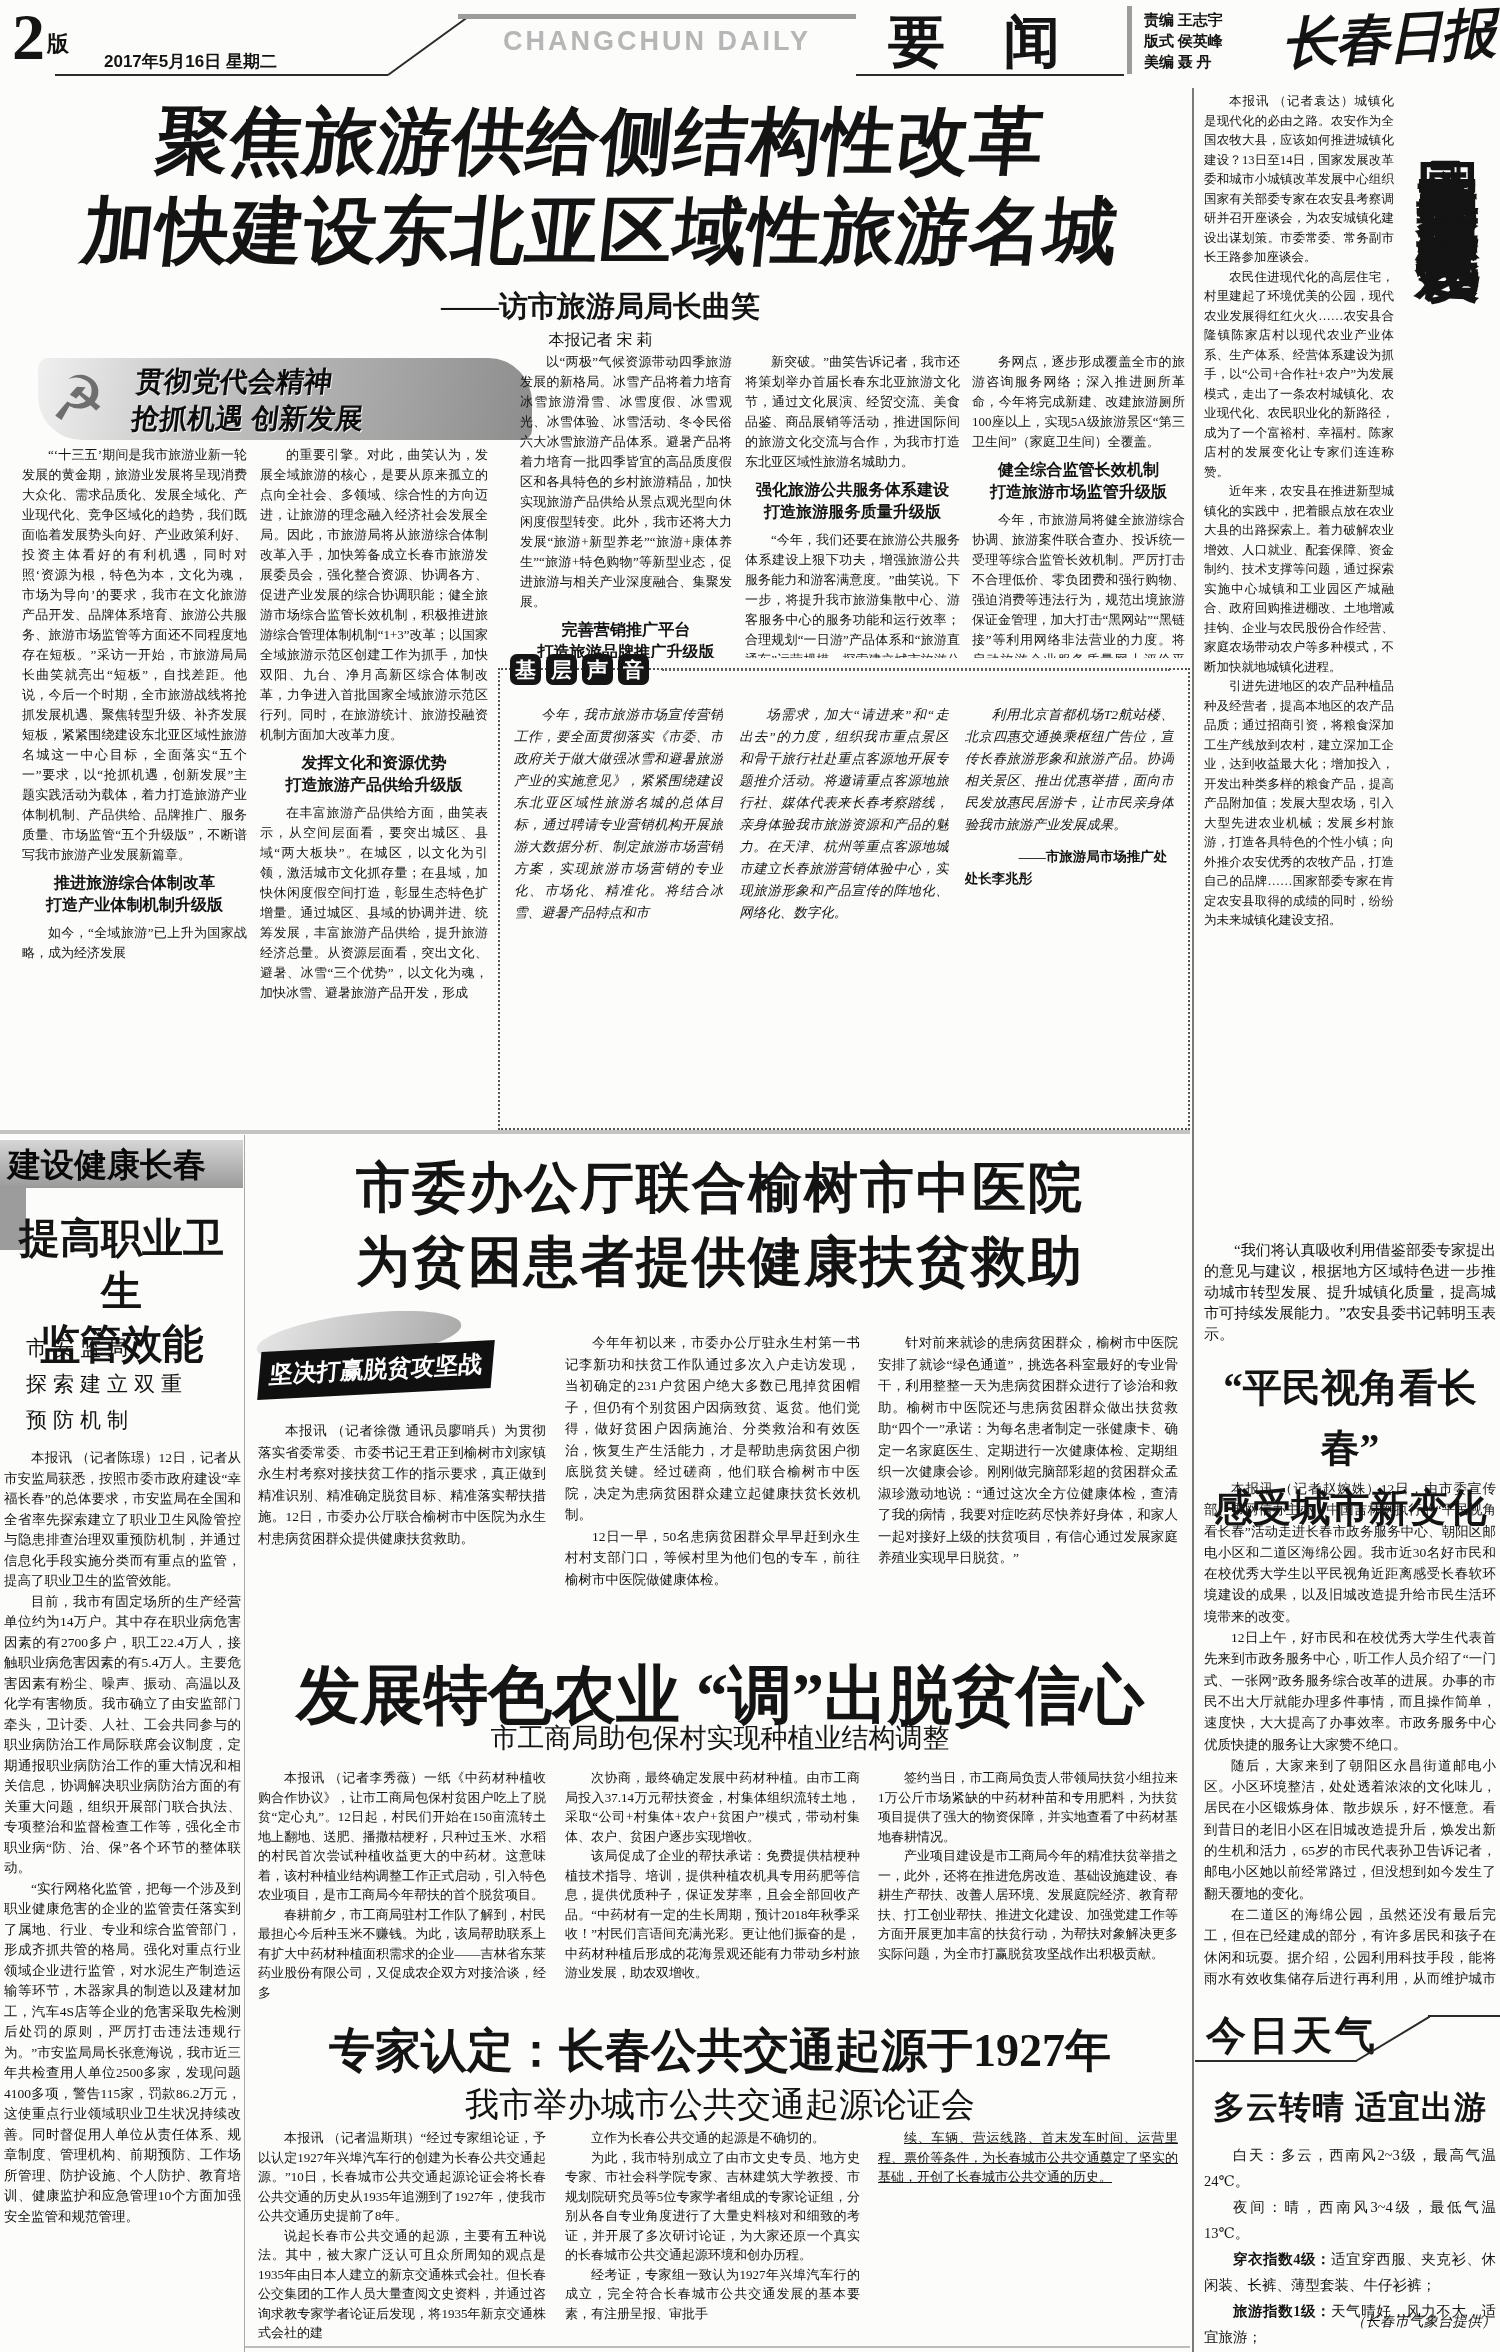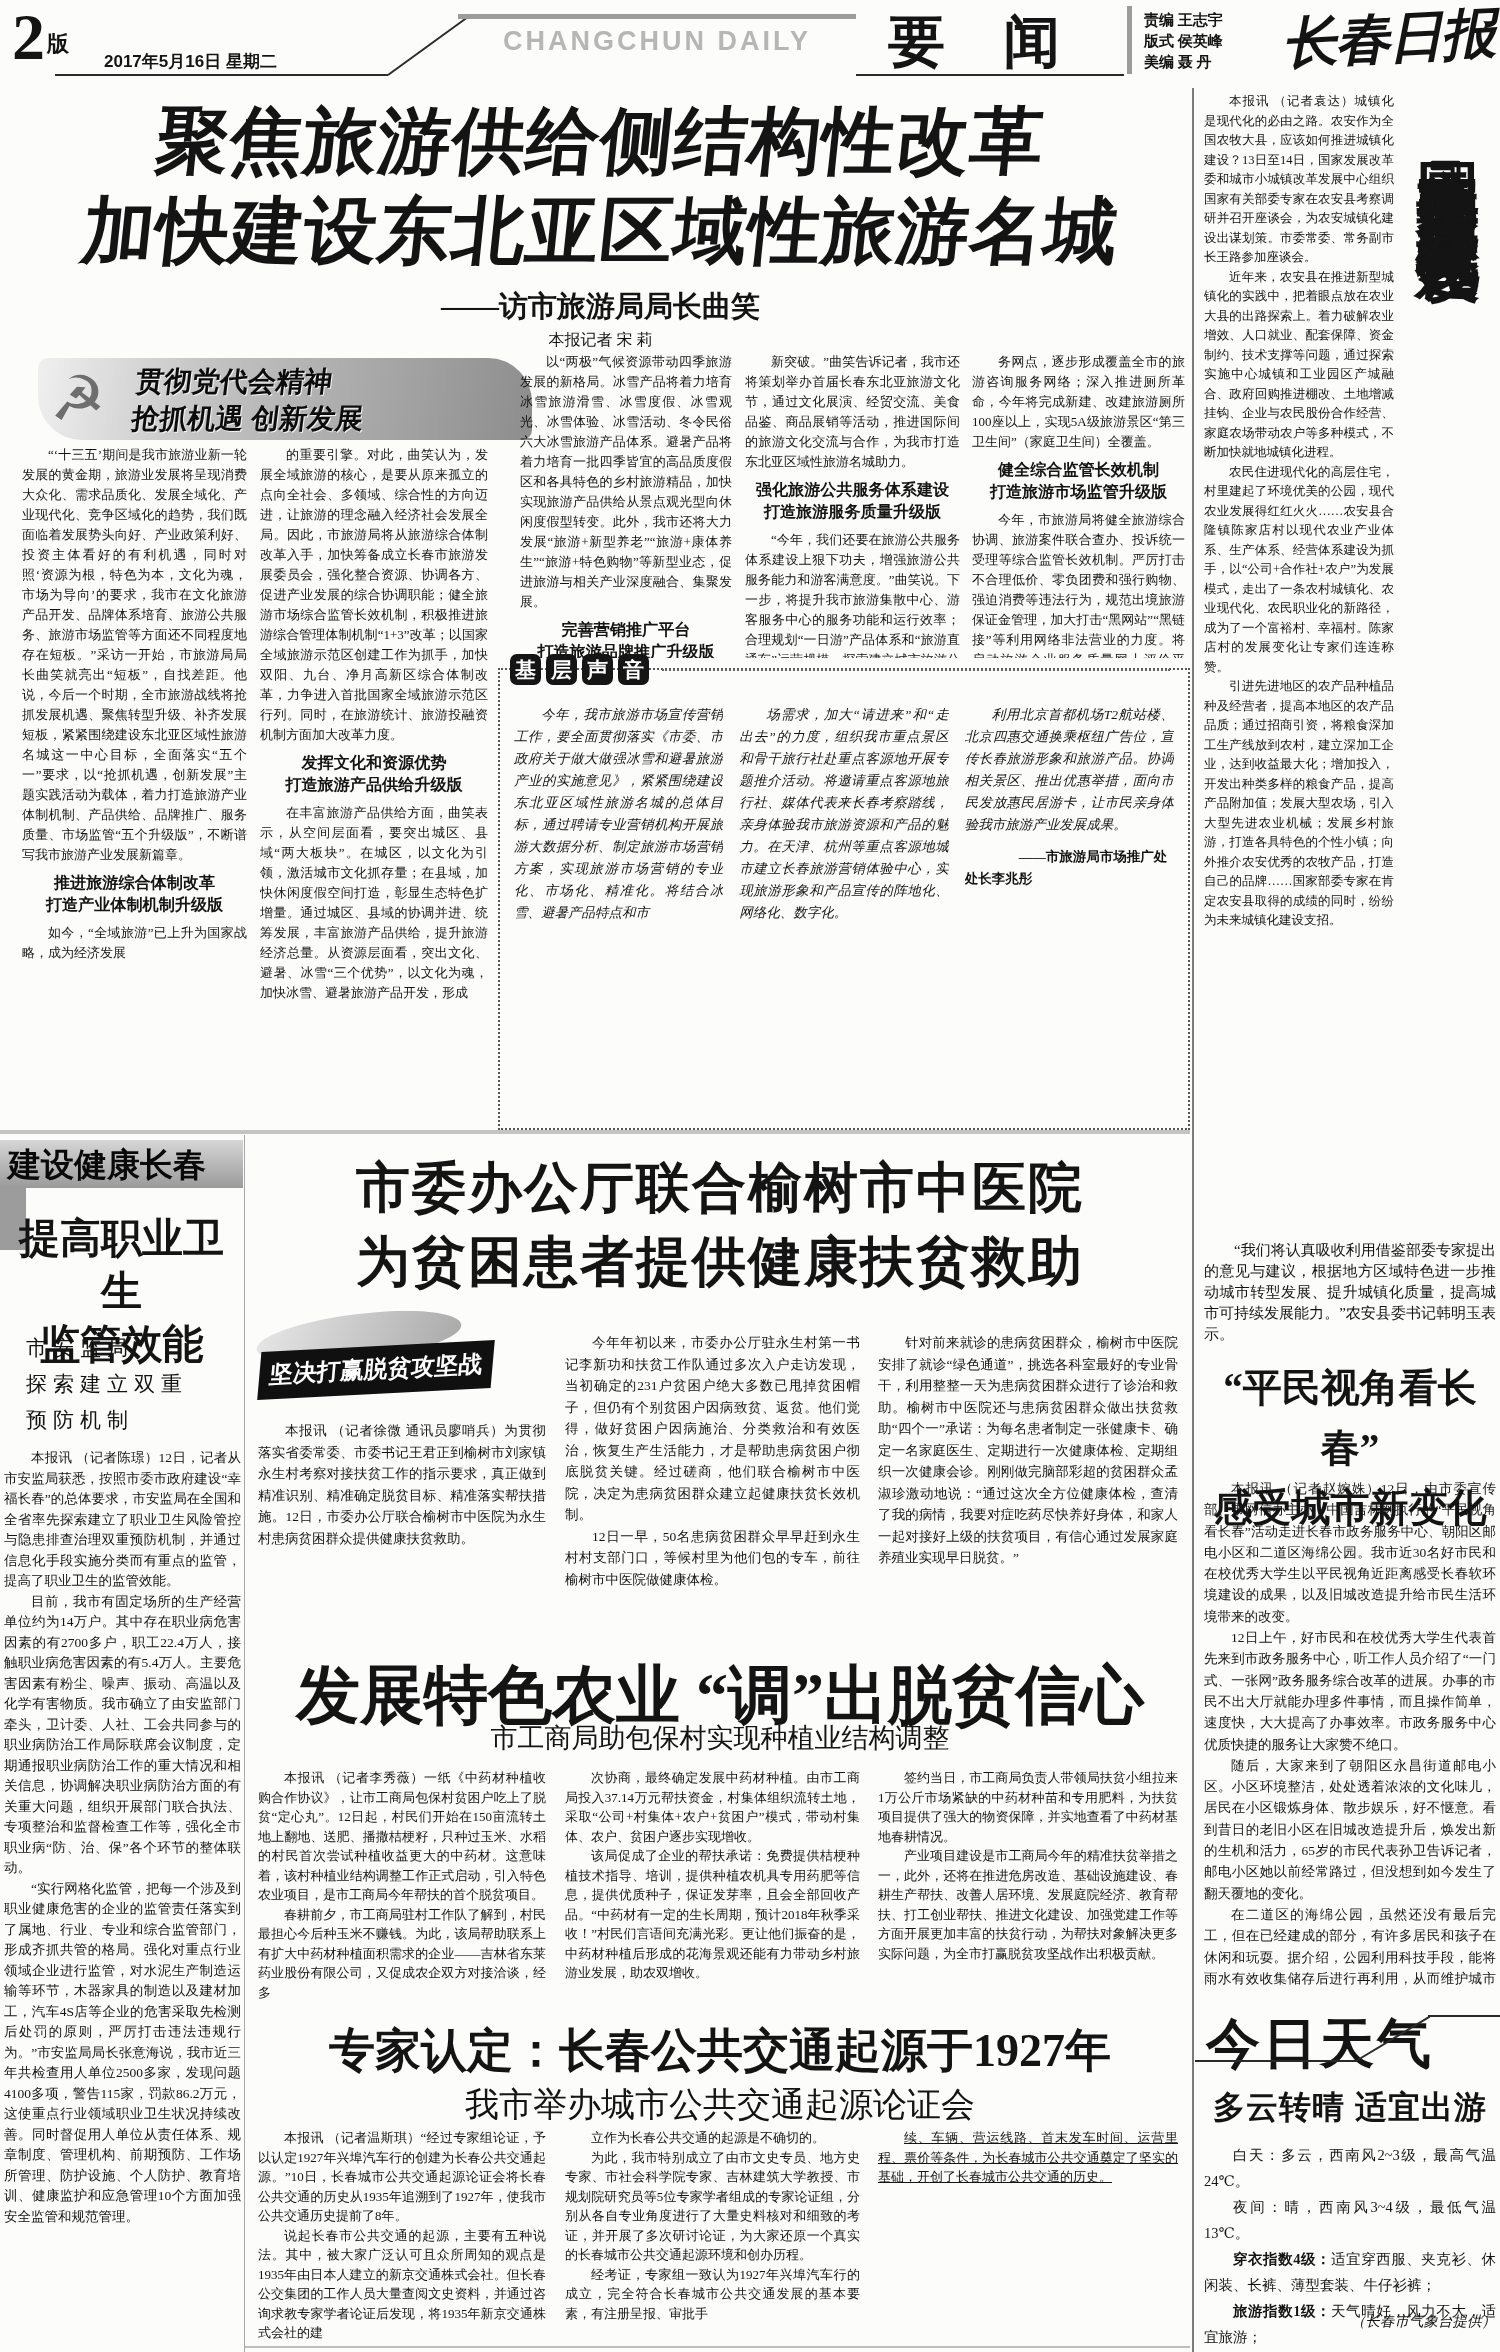--- a/index.html
+++ b/index.html
@@ -90,21 +90,21 @@
   #c3-col3{left:878px;top:2128px;width:300px;height:218px;text-decoration:underline;}
   #c-bottomrule{left:245px;top:2346px;width:945px;height:2px;background:#bdbdbd;}
   
   #r1-body{left:1204px;top:92px;width:190px;height:1140px;font-size:12.5px;line-height:19.5px;}
   #r1-head{left:1398px;top:112px;width:100px;height:1110px;writing-mode:vertical-rl;
       font-size:63px;font-weight:900;letter-spacing:5px;line-height:100px;text-align:left;}
   #r1-tail{left:1204px;top:1240px;width:292px;height:104px;font-size:15px;line-height:21px;}
   #r2-h{left:1204px;top:1358px;width:292px;text-align:center;font-size:39px;font-weight:900;
       line-height:60px;white-space:pre-line;}
   #r2-body{left:1204px;top:1478px;width:292px;height:512px;font-size:13.5px;line-height:21.3px;}
-  #w-label{left:1206px;top:2008px;font-size:54px;font-weight:900;letter-spacing:3px;}
+  #w-label{left:1206px;top:2008px;font-size:40px;font-weight:900;letter-spacing:3px;}
   .w-line1{left:1195px;top:2060px;width:162px;height:2px;background:#2a2a2a;}
   .w-slant{left:1356px;top:2060px;width:86px;height:2px;background:#2a2a2a;transform:rotate(-31deg);transform-origin:left center;}
   .w-line2{left:1428px;top:2015px;width:72px;height:2px;background:#2a2a2a;}
   #w-headline{left:1204px;top:2086px;width:292px;text-align:center;font-size:32px;font-weight:900;letter-spacing:1px;}
   #w-body{left:1204px;top:2142px;width:292px;font-size:14.5px;line-height:26px;}
   #w-body p{margin:0;text-indent:2em;text-align:justify;}
   #w-body .wb{font-weight:bold;}
   #w-credit{left:1204px;top:2312px;width:292px;text-align:right;font-style:italic;font-size:14.5px;}
 </style>
 </head>
@@ -253,22 +253,22 @@
       <p class="para">为此，我市特别成立了由市文史专员、地方史专家、市社会科学院专家、吉林建筑大学教授、市规划院研究员等5位专家学者组成的专家论证组，分别从各自专业角度进行了大量史料核对和细致的考证，并开展了多次研讨论证，为大家还原一个真实的长春城市公共交通起源环境和创办历程。</p>
       <p class="para">经考证，专家组一致认为1927年兴埠汽车行的成立，完全符合长春城市公共交通发展的基本要素，有注册呈报、审批手</p>
     </div>
   <div class="abs c3col bodycol" id="c3-col3">
       <p class="para">续、车辆、营运线路、首末发车时间、运营里程、票价等条件，为长春城市公共交通奠定了坚实的基础，开创了长春城市公共交通的历史。</p>
     </div>
   <div class="abs" id="c-bottomrule"></div>
 
   <div class="abs bodycol" id="r1-body">
       <p class="para">本报讯 （记者袁达）城镇化是现代化的必由之路。农安作为全国农牧大县，应该如何推进城镇化建设？13日至14日，国家发展改革委和城市小城镇改革发展中心组织国家有关部委专家在农安县考察调研并召开座谈会，为农安城镇化建设出谋划策。市委常委、常务副市长王路参加座谈会。</p>
+      <p class="para">农民住进现代化的高层住宅，村里建起了环境优美的公园，现代农业发展得红红火火……农安县合隆镇陈家店村以现代农业产业体系、生产体系、经营体系建设为抓手，以“公司+合作社+农户”为发展模式，走出了一条农村城镇化、农业现代化、农民职业化的新路径，成为了一个富裕村、幸福村。陈家店村的发展变化让专家们连连称赞。</p>
       <p class="para">近年来，农安县在推进新型城镇化的实践中，把着眼点放在农业大县的出路探索上。着力破解农业增效、人口就业、配套保障、资金制约、技术支撑等问题，通过探索实施中心城镇和工业园区产城融合、政府回购推进棚改、土地增减挂钩、企业与农民股份合作经营、家庭农场带动农户等多种模式，不断加快就地城镇化进程。</p>
-      <p class="para">农民住进现代化的高层住宅，村里建起了环境优美的公园，现代农业发展得红红火火……农安县合隆镇陈家店村以现代农业产业体系、生产体系、经营体系建设为抓手，以“公司+合作社+农户”为发展模式，走出了一条农村城镇化、农业现代化、农民职业化的新路径，成为了一个富裕村、幸福村。陈家店村的发展变化让专家们连连称赞。</p>
       <p class="para">引进先进地区的农产品种植品种及经营者，提高本地区的农产品品质；通过招商引资，将粮食深加工生产线放到农村，建立深加工企业，达到收益最大化；增加投入，开发出种类多样的粮食产品，提高产品附加值；发展大型农场，引入大型先进农业机械；发展乡村旅游，打造各具特色的个性小镇；向外推介农安优秀的农牧产品，打造自己的品牌……国家部委专家在肯定农安县取得的成绩的同时，纷纷为未来城镇化建设支招。</p>
     </div>
   <div class="abs" id="r1-head">国家部委专家『把脉』农安城镇化建设</div>
   <div class="abs bodycol" id="r1-tail">
       <p class="para">“我们将认真吸收利用借鉴部委专家提出的意见与建议，根据地方区域特色进一步推动城市转型发展、提升城镇化质量，提高城市可持续发展能力。”农安县委书记韩明玉表示。</p>
     </div>
 
   <div class="abs" id="r2-h">“平民视角看长春”
 感受城市新变化</div>
   <div class="abs bodycol" id="r2-body">

